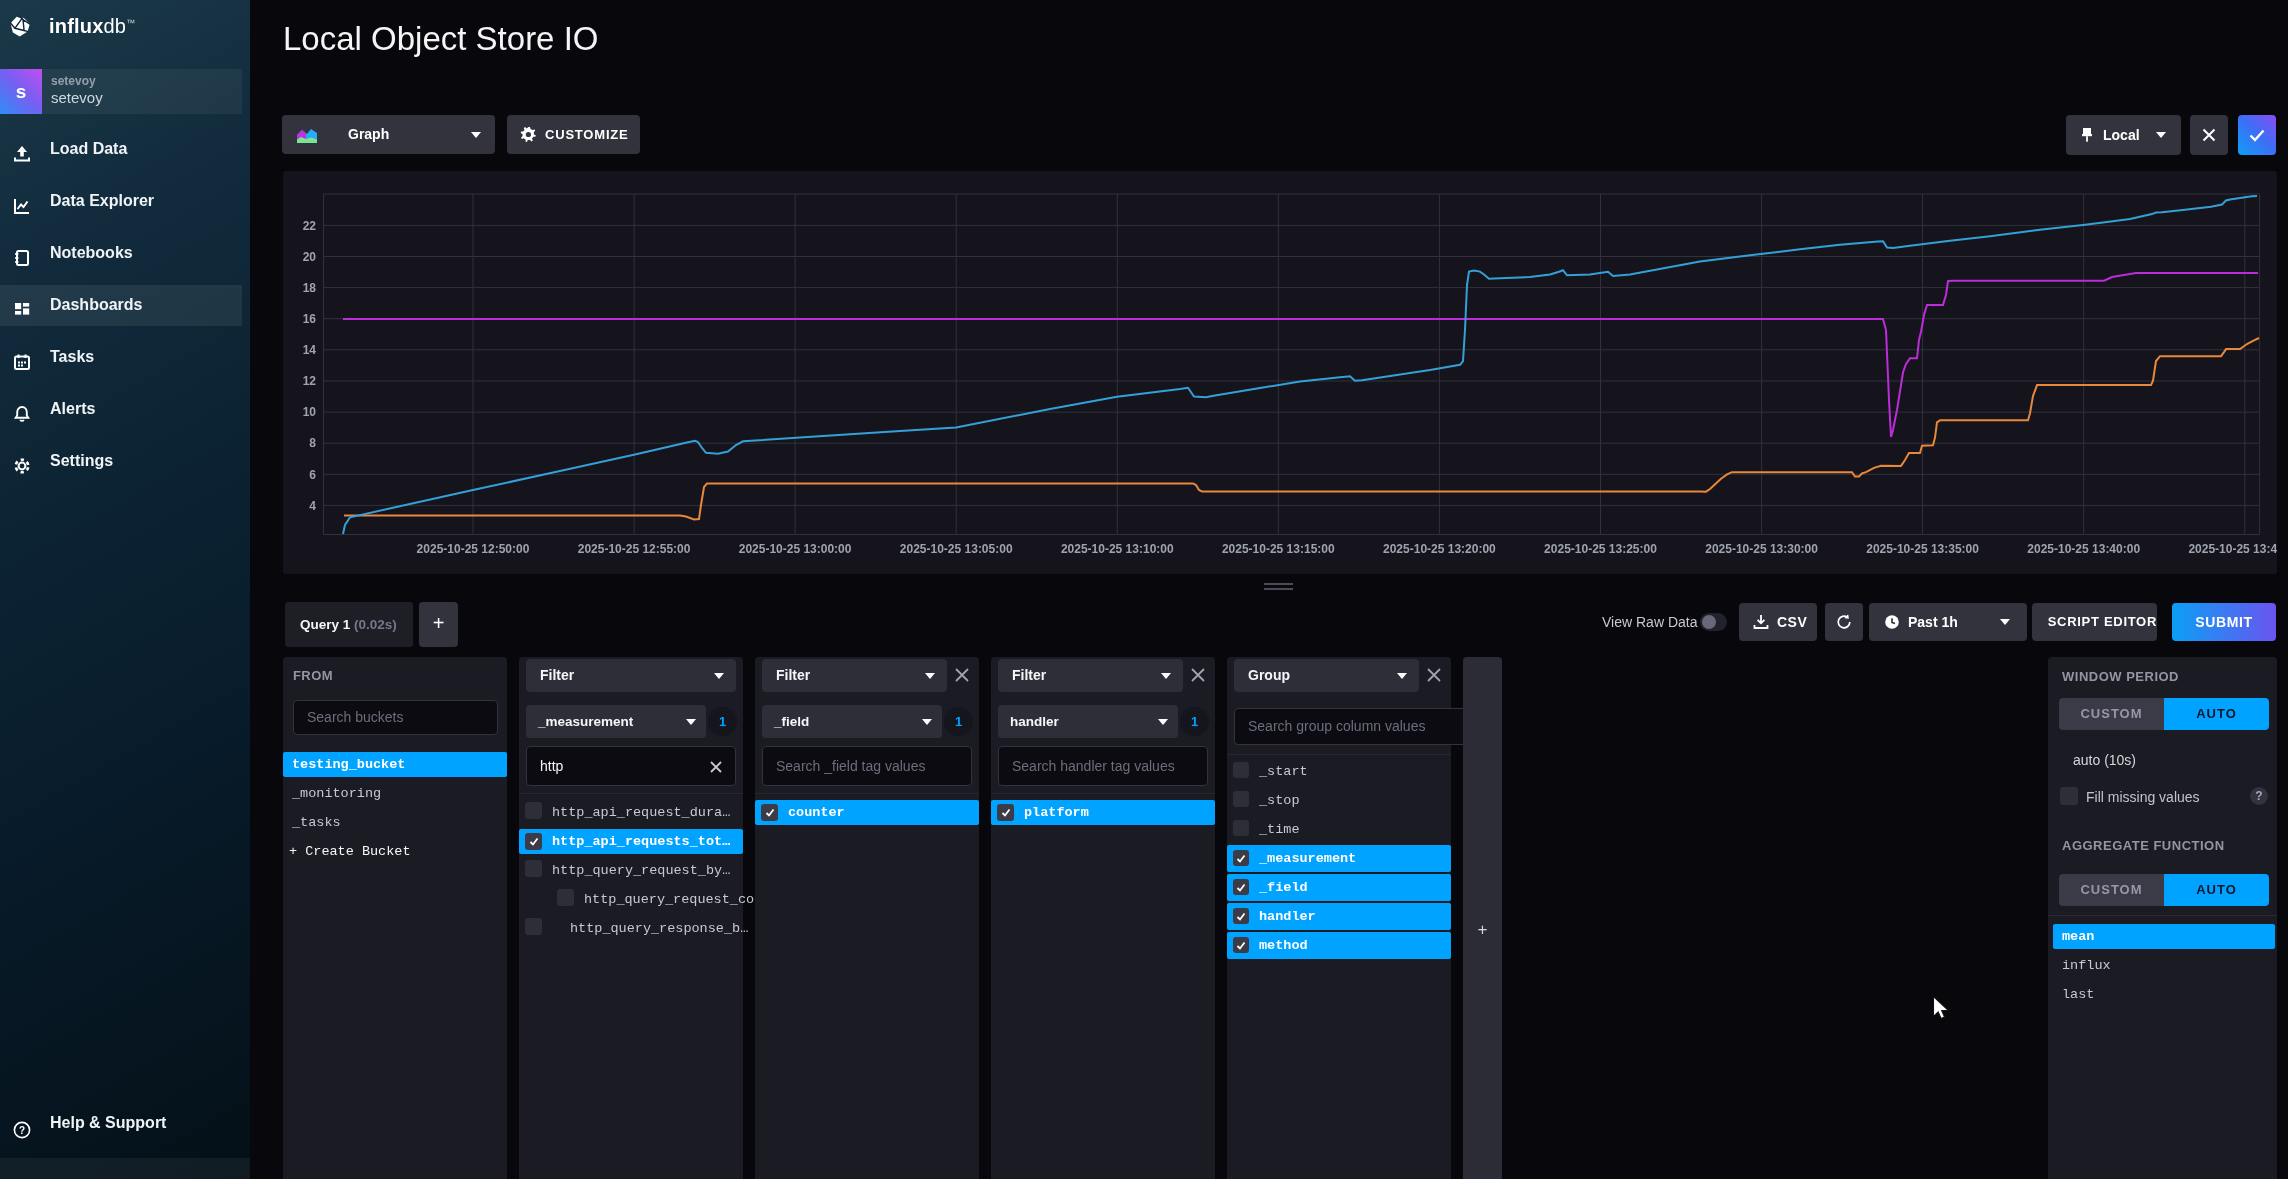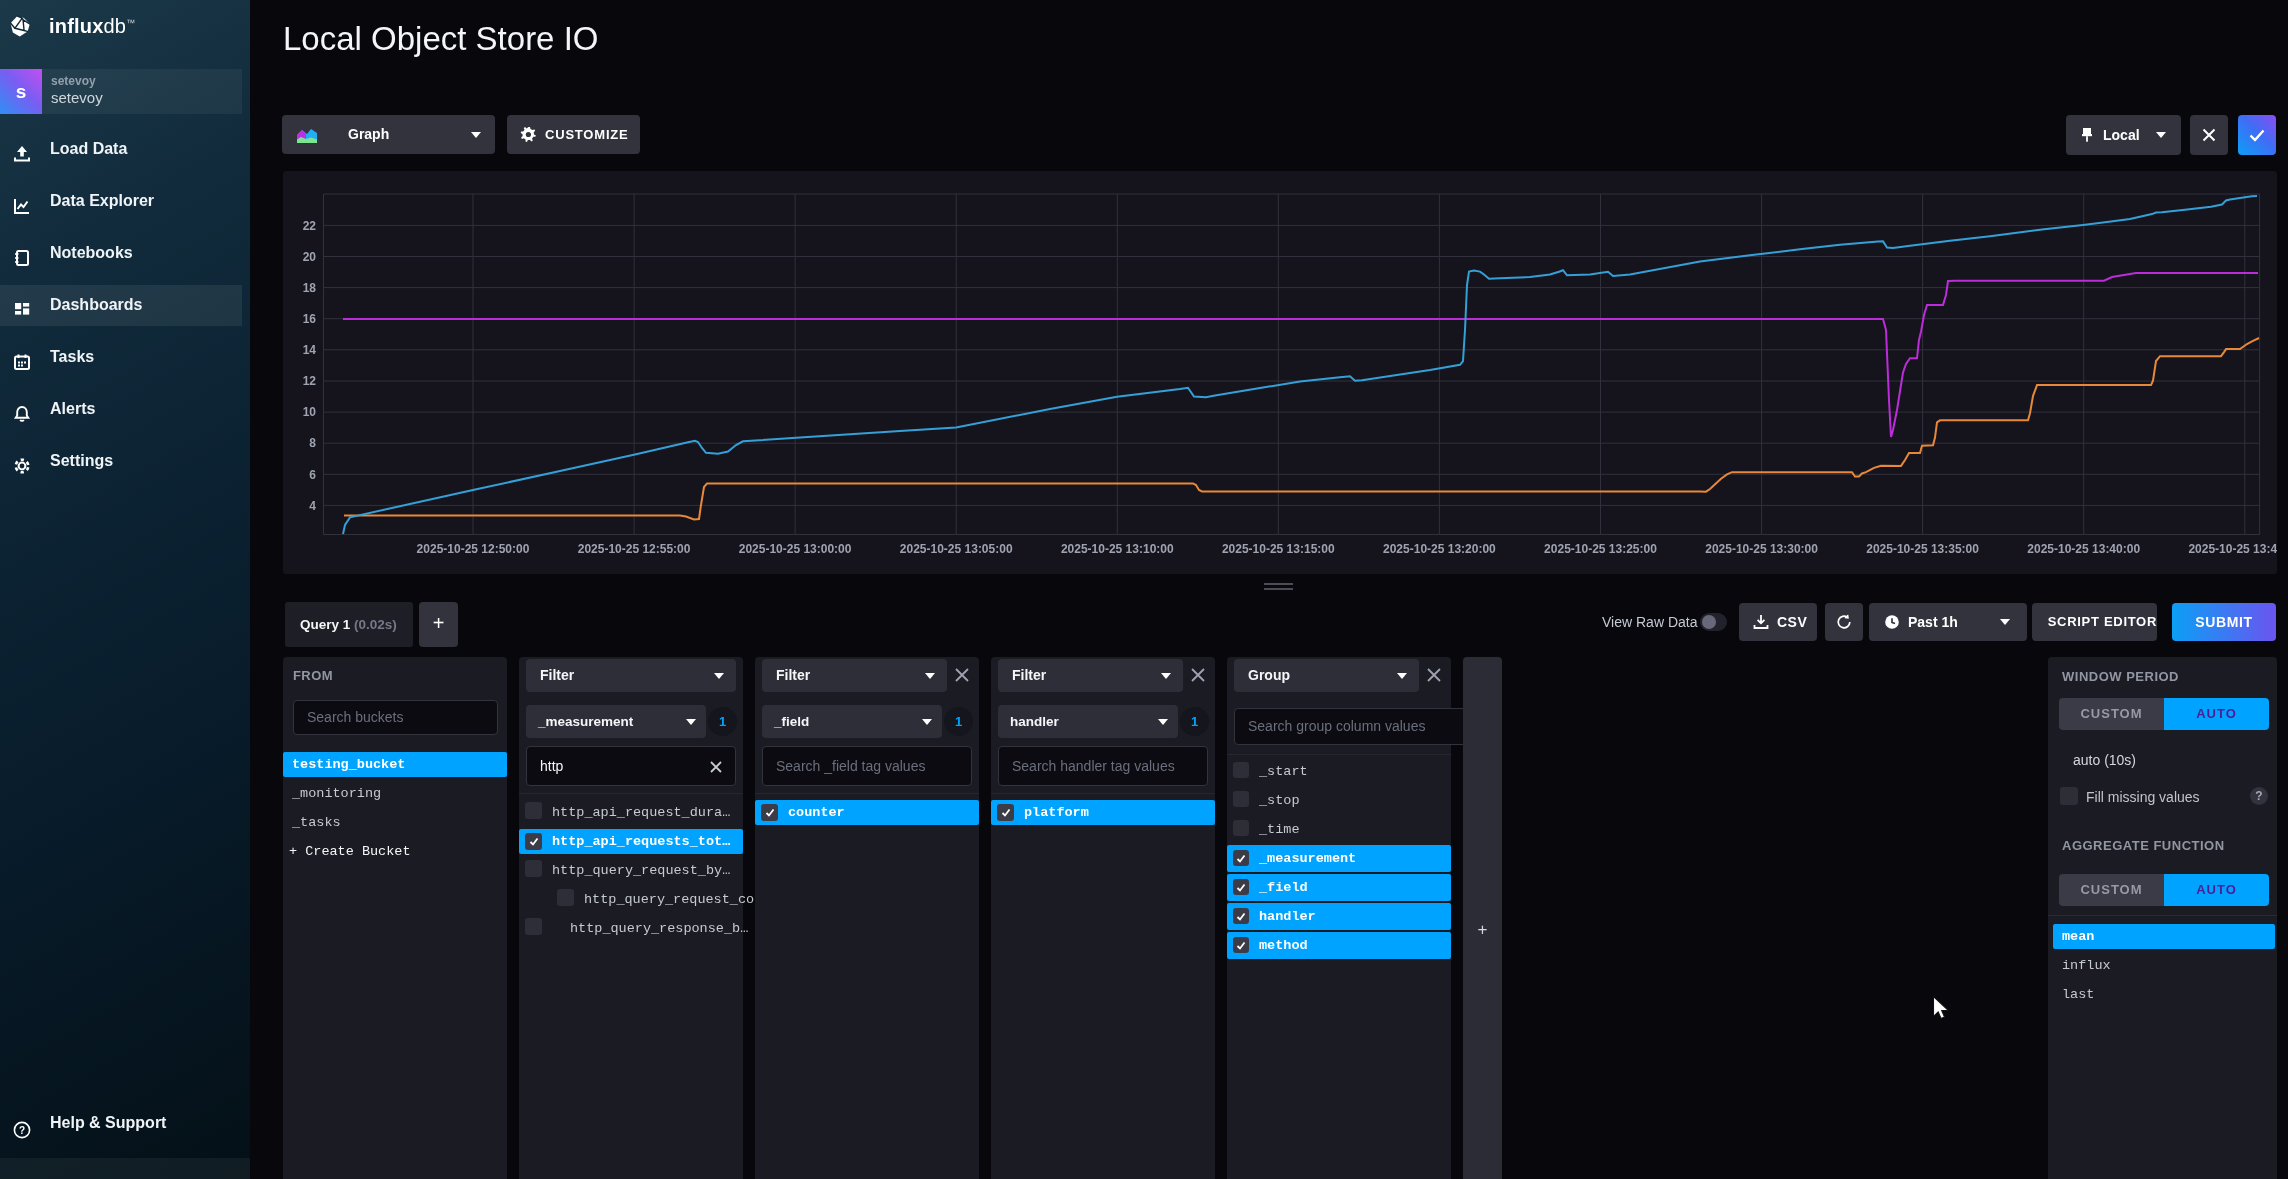--- a/index.html
+++ b/index.html
@@ -28,21 +28,21 @@
 .lrow { position:absolute; height:25px; display:flex; align-items:center;
   color:#c6cad3; font-size:13.5px; }
 .lrow.sel { background:#00a3ff; color:#fff; font-weight:700; border-radius:2px; }
 .axlbl { font:700 12px "Liberation Sans"; fill:#9fa3b0; }
 .sechdr { position:absolute; color:#9296a3; font-size:13px; font-weight:700;
   letter-spacing:0.5px; }
 .toggle2 { position:absolute; left:2059px; width:210px; height:32px;
   border-radius:4px; overflow:hidden; display:flex; }
 .toggle2 .c { width:105px; background:#3b3b48; color:#9599a8; font-size:13px;
   font-weight:700; letter-spacing:1px; text-align:center; line-height:32px; }
-.toggle2 .a { width:105px; background:#00a3ff; color:#4c1d95; font-size:13px;
+.toggle2 .a { width:105px; background:#00a3ff; color:#0f172a; font-size:13px;
   font-weight:700; letter-spacing:1px; text-align:center; line-height:32px; }
 .caret { display:inline-block; width:0; height:0; border-left:5px solid transparent;
   border-right:5px solid transparent; border-top:6px solid #fff; }
 </style></head>
 <body>
 
 <div id="side">
   <div class="abs" style="left:9px;top:15px;"><svg width="23" height="23" viewBox="0 0 23 23" style="">
         <path d="M8.4 0.9 L14.9 2.9 L20.8 9.0 L18.6 16.5 L10.7 21.4 L3.9 17.4 L1.5 8.3 Z" fill="#fff"></path>
         <g stroke="#0e2738" stroke-width="1.4" fill="none" stroke-linecap="round">

